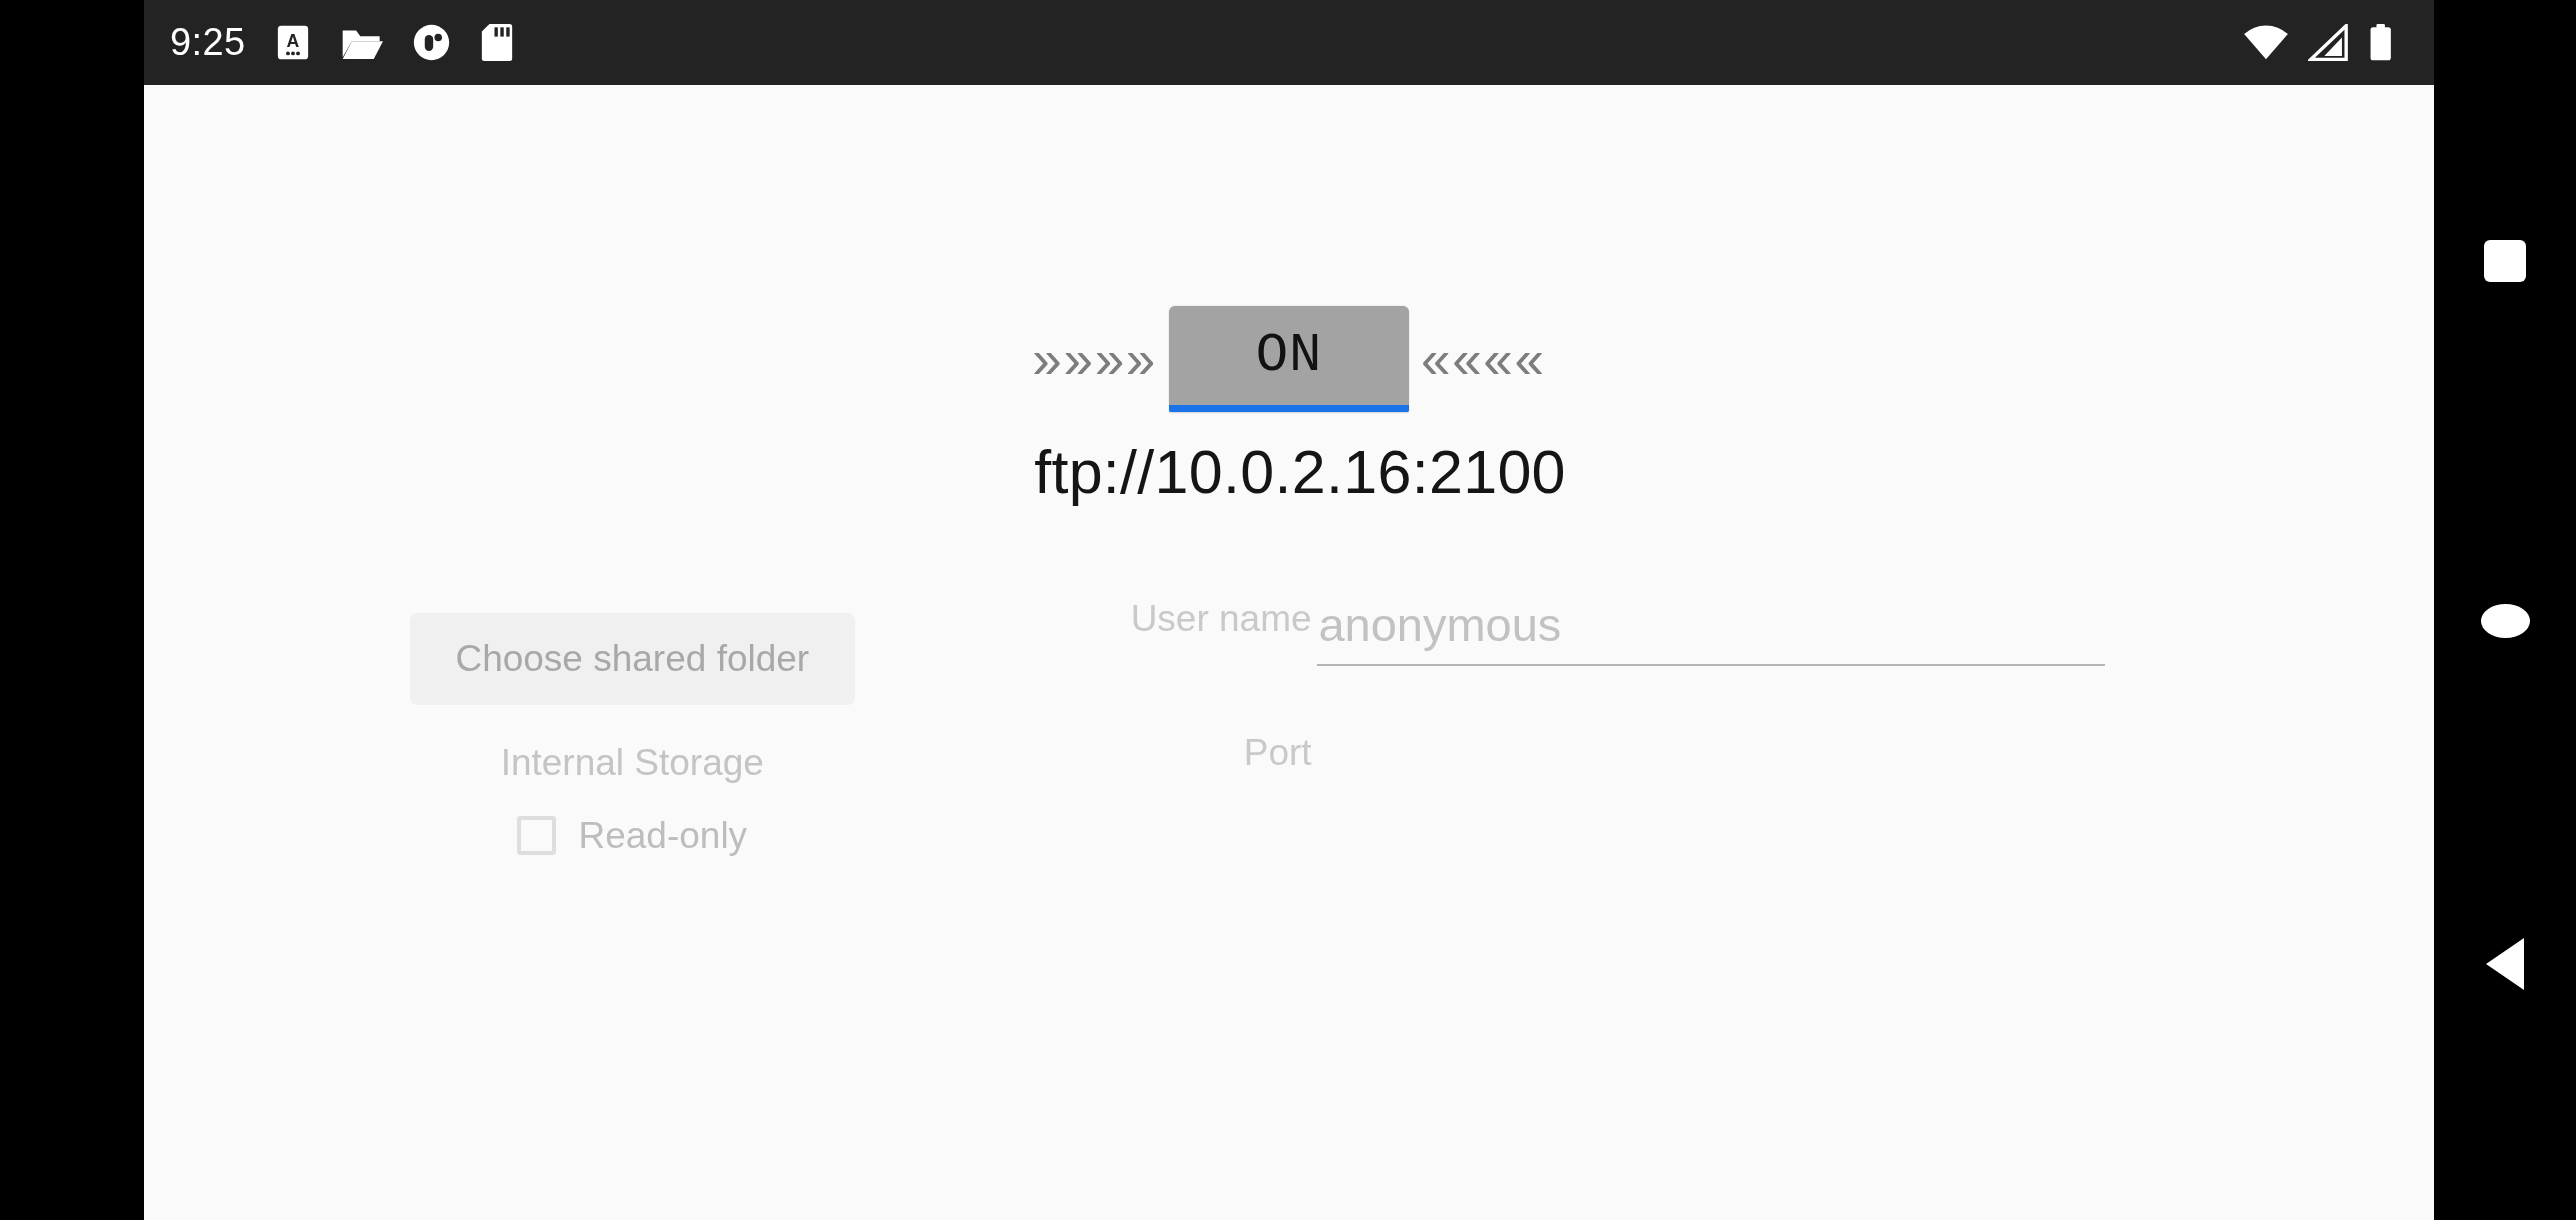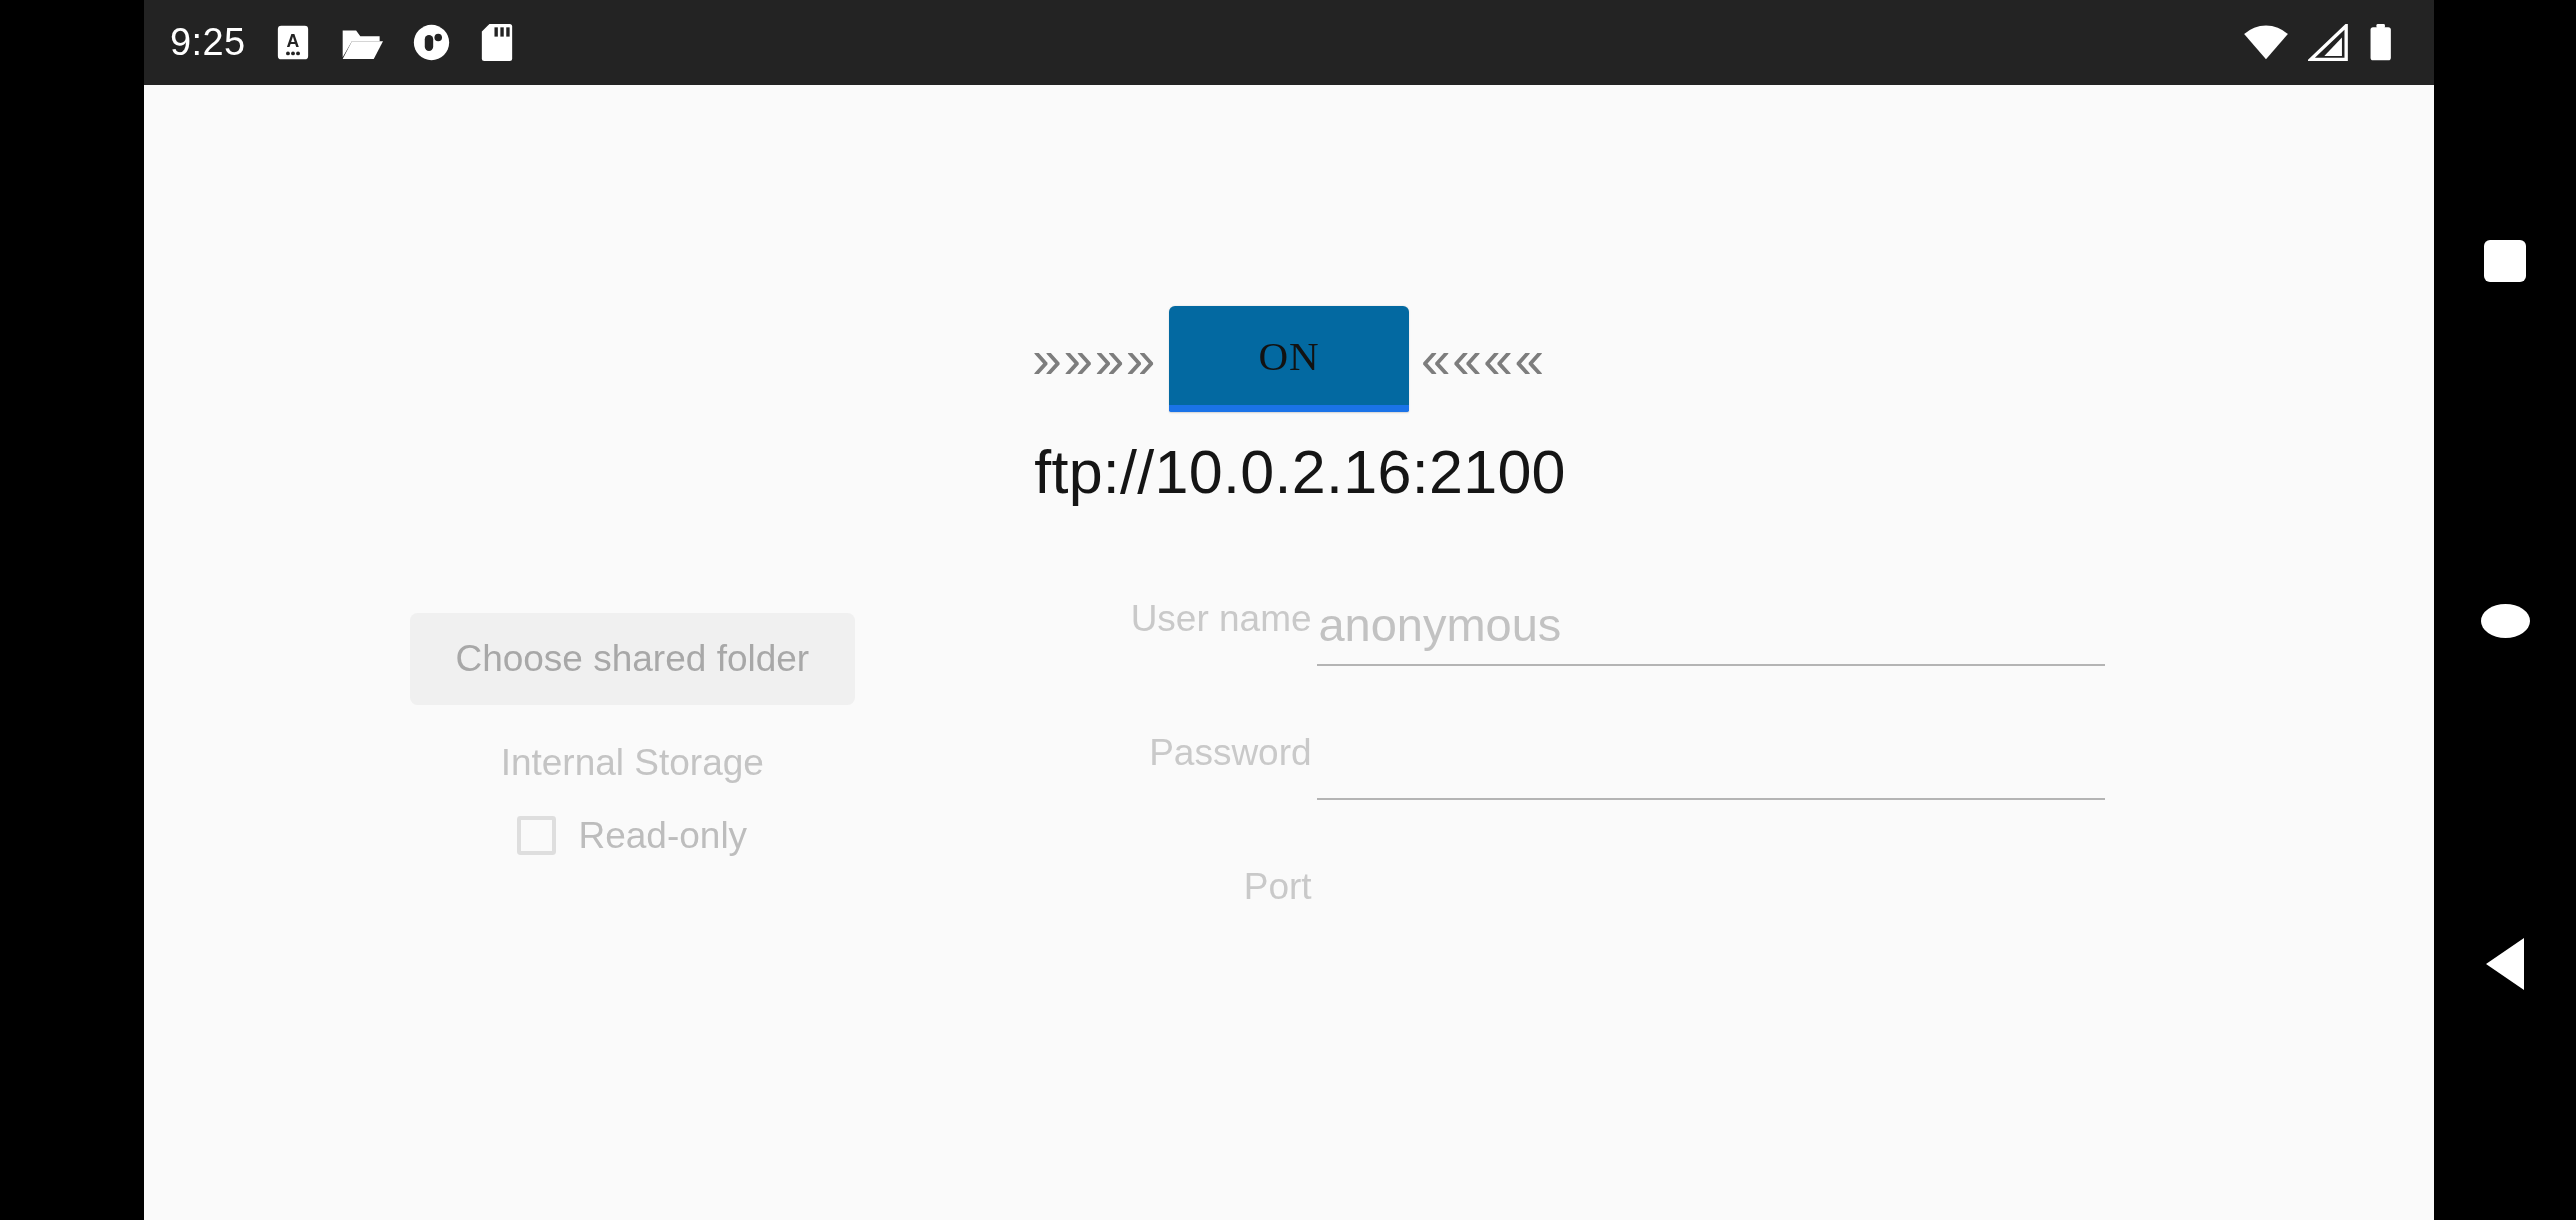--- a/index.html
+++ b/index.html
@@ -112,27 +112,27 @@
     letter-spacing: 1.7px;
     user-select: none;
     white-space: nowrap;
   }
   .chevrons.left-group  { margin-right: 12px; }
   .chevrons.right-group { margin-left: 12px; }
 
   #power-toggle {
     width: 240px;
     height: 106px;
-    background: #0369a1;
+    background: #a3a3a3;
     border: none;
     border-bottom: 7.6px solid #1a73e8;
     border-radius: 6px 6px 1.7px 1.7px;
     color: #121212;
-    font-size: 41px;
-    font-family: Liberation Serif, serif;
+    font-size: 54px;
+    font-family: Liberation Mono, monospace;
     letter-spacing: 0.8px;
     display: flex;
     align-items: center;
     justify-content: center;
     cursor: pointer;
     box-shadow: 0 0.8px 1.7px rgba(0,0,0,0.16);
   }
 
   
   #ftp-url {
@@ -365,26 +365,20 @@
 
         <div id="right-col">
 
           <div class="field-row">
             <span class="field-label">User name</span>
             <span class="field-input-wrap">
               <input class="field-input" type="text" value="anonymous" style="">
             </span>
           </div>
 
-          <div class="field-row">
-            <span class="field-label">Password</span>
-            <span class="field-input-wrap">
-              <input class="field-input" type="text" value="" style="">
-            </span>
-          </div>
 
           <div class="field-row">
             <span class="field-label">Port</span>
           </div>
 
         </div>
       </div>
     </div>
   </div>
 

